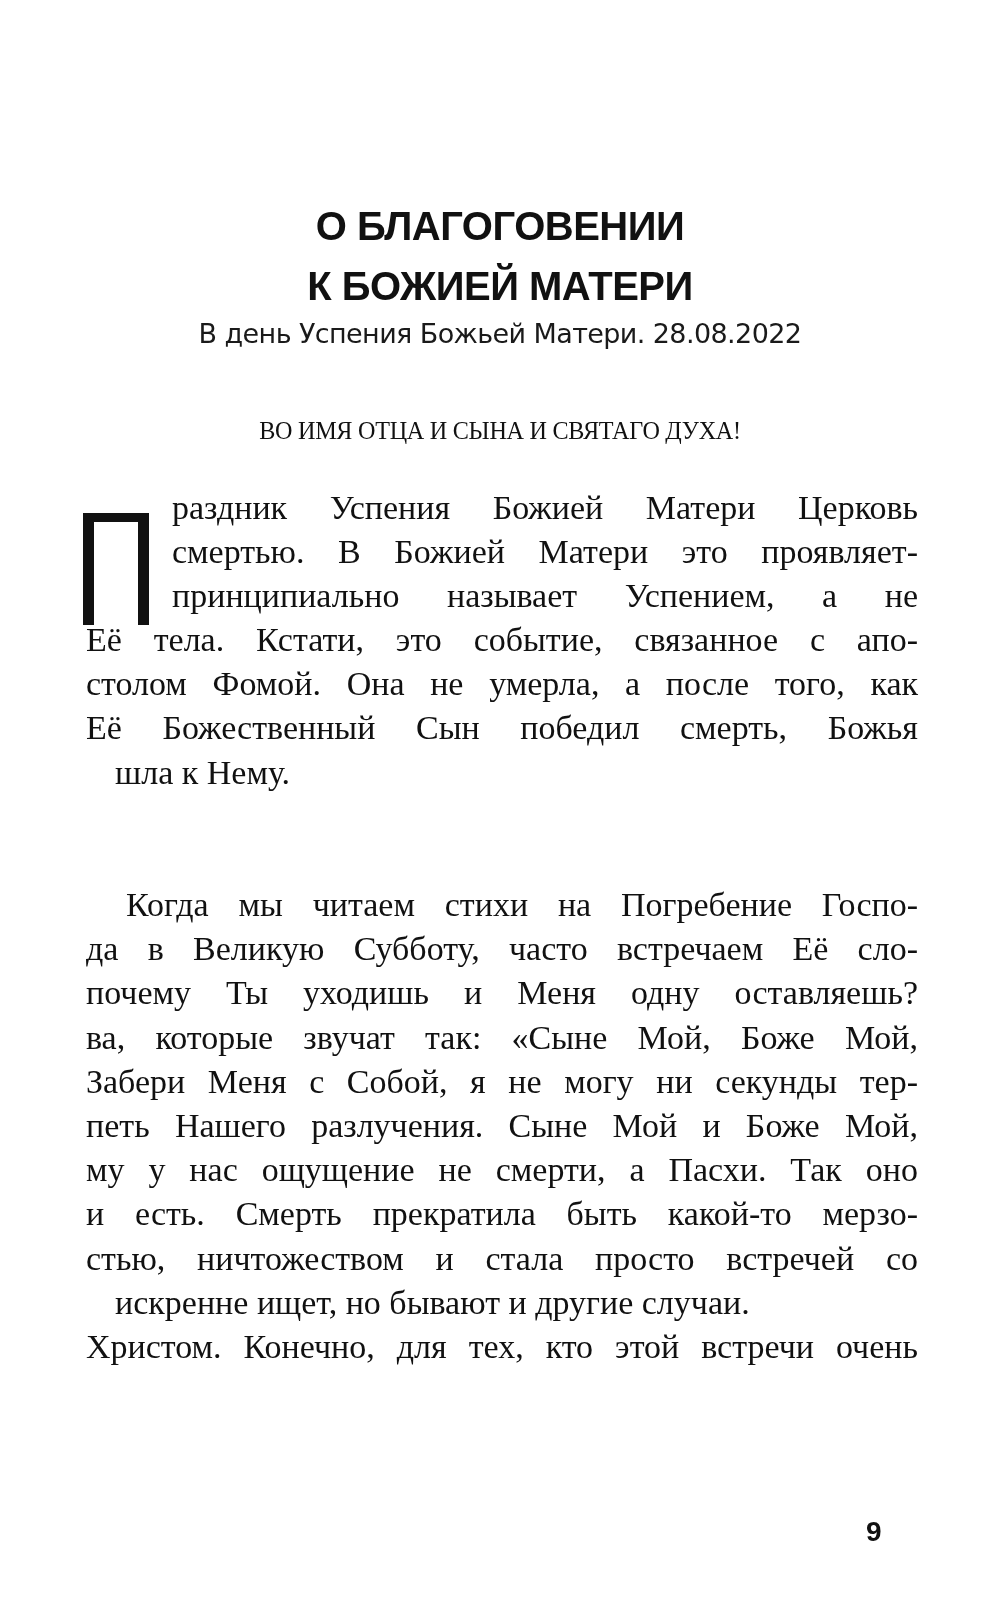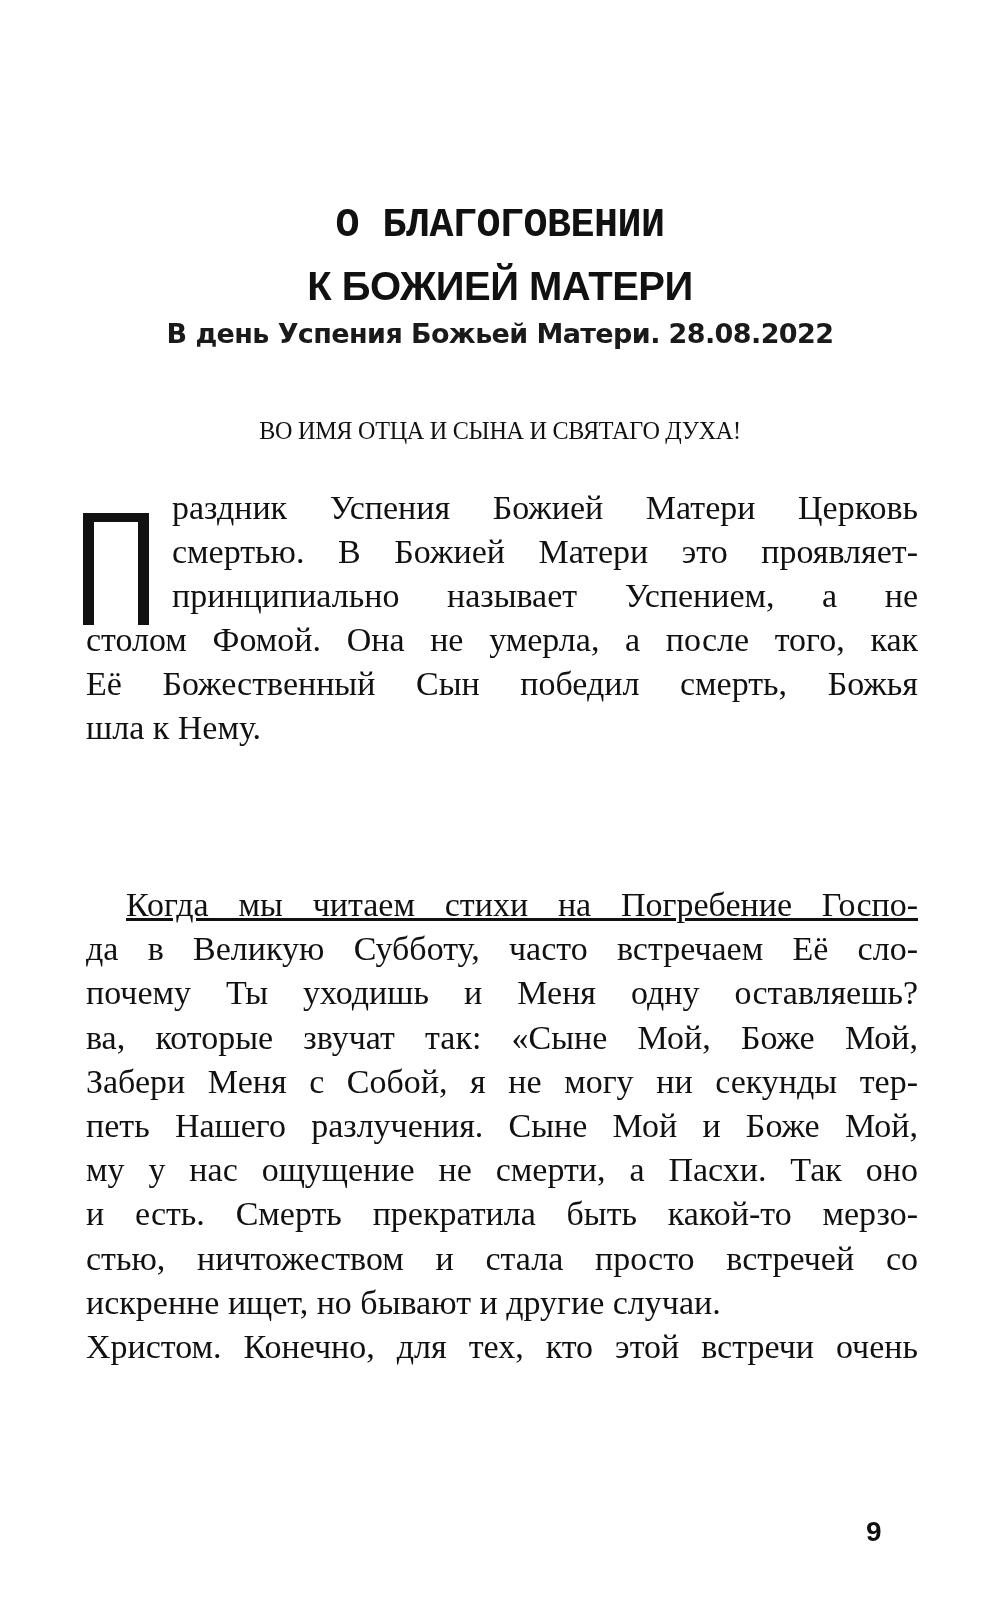--- a/index.html
+++ b/index.html
@@ -25,32 +25,32 @@
       left: 0;
       width: 1000px;
       text-align: center;
       font-family: "Liberation Sans", sans-serif;
       font-weight: bold;
       font-size: 40px;
       letter-spacing: -0.5px;
       line-height: 60px;
       color: #111;
     }
-    .title.l1 { top: 196px; font-family: Liberation Mono, monospace; }
+    .title.l1 { top: 196px; }
     .title.l2 { top: 256px; }
     .subtitle {
       position: absolute;
       left: 0;
       top: 318px;
       width: 1000px;
       text-align: center;
       font-family: "DejaVu Sans", sans-serif;
       font-size: 27px;
       letter-spacing: -0.6px;
-      font-weight: 700;
+      font-weight: 400;
       color: #1a1a1a;
     }
     .invocation {
       position: absolute;
       left: 0;
       top: 416px;
       width: 1000px;
       text-align: center;
       font-family: "Liberation Serif", serif;
       font-size: 26px;
@@ -70,24 +70,24 @@
     }
     .line {
       display: block;
       white-space: nowrap;
       text-align: justify;
       text-align-last: justify;
       height: 44.2px;
     }
     .line.last {
       text-align-last: left;
+      margin-left: 29px;
     }
     .line.indent {
       padding-left: 40px;
-      text-decoration: underline;
     }
     .drop-cap {
       position: absolute;
       left: 83px;
       top: 513px;
       width: 66px;
       height: 112px;
     }
     .drop-cap .bar-top {
       position: absolute; left: 0; top: 0; width: 66px; height: 9px; background: #111;
@@ -138,20 +138,21 @@
     <div class="bar-right"></div>
   </div>
 
   <div class="body-text dc-lines">
     <span class="line">раздник Успения Божией Матери Церковь</span>
     <span class="line">смертью. В Божией Матери это проявляет-</span>
     <span class="line">принципиально называет Успением, а не</span>
   </div>
 
   <div class="body-text rest-lines">
+    <span class="line">Её тела. Кстати, это событие, связанное с апо-</span>
     <span class="line">столом Фомой. Она не умерла, а после того, как</span>
     <span class="line">Её Божественный Сын победил смерть, Божья</span>
     <span class="line last">шла к Нему.</span>
   </div>
 
   <div class="body-text para2">
     <span class="line indent">Когда мы читаем стихи на Погребение Госпо-</span>
     <span class="line">да в Великую Субботу, часто встречаем Её сло-</span>
     <span class="line">почему Ты уходишь и Меня одну оставляешь?</span>
     <span class="line">ва, которые звучат так: «Сыне Мой, Боже Мой,</span>

